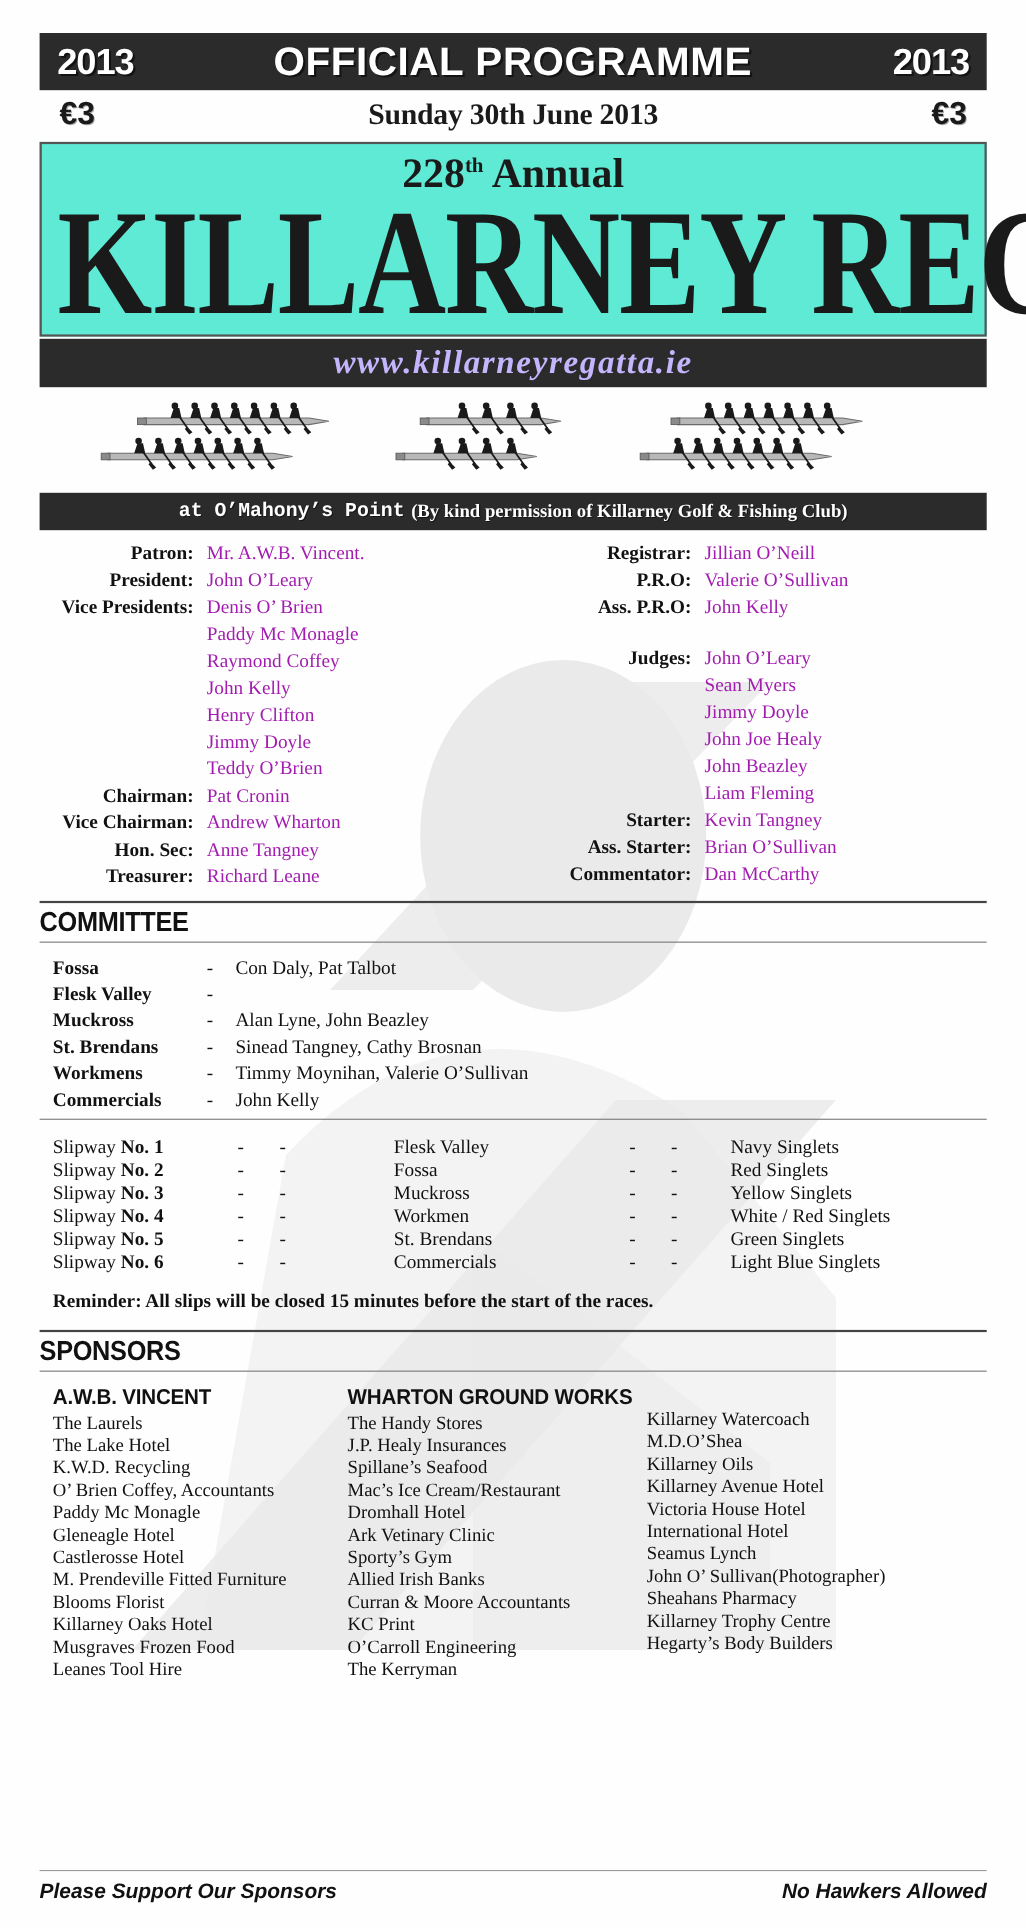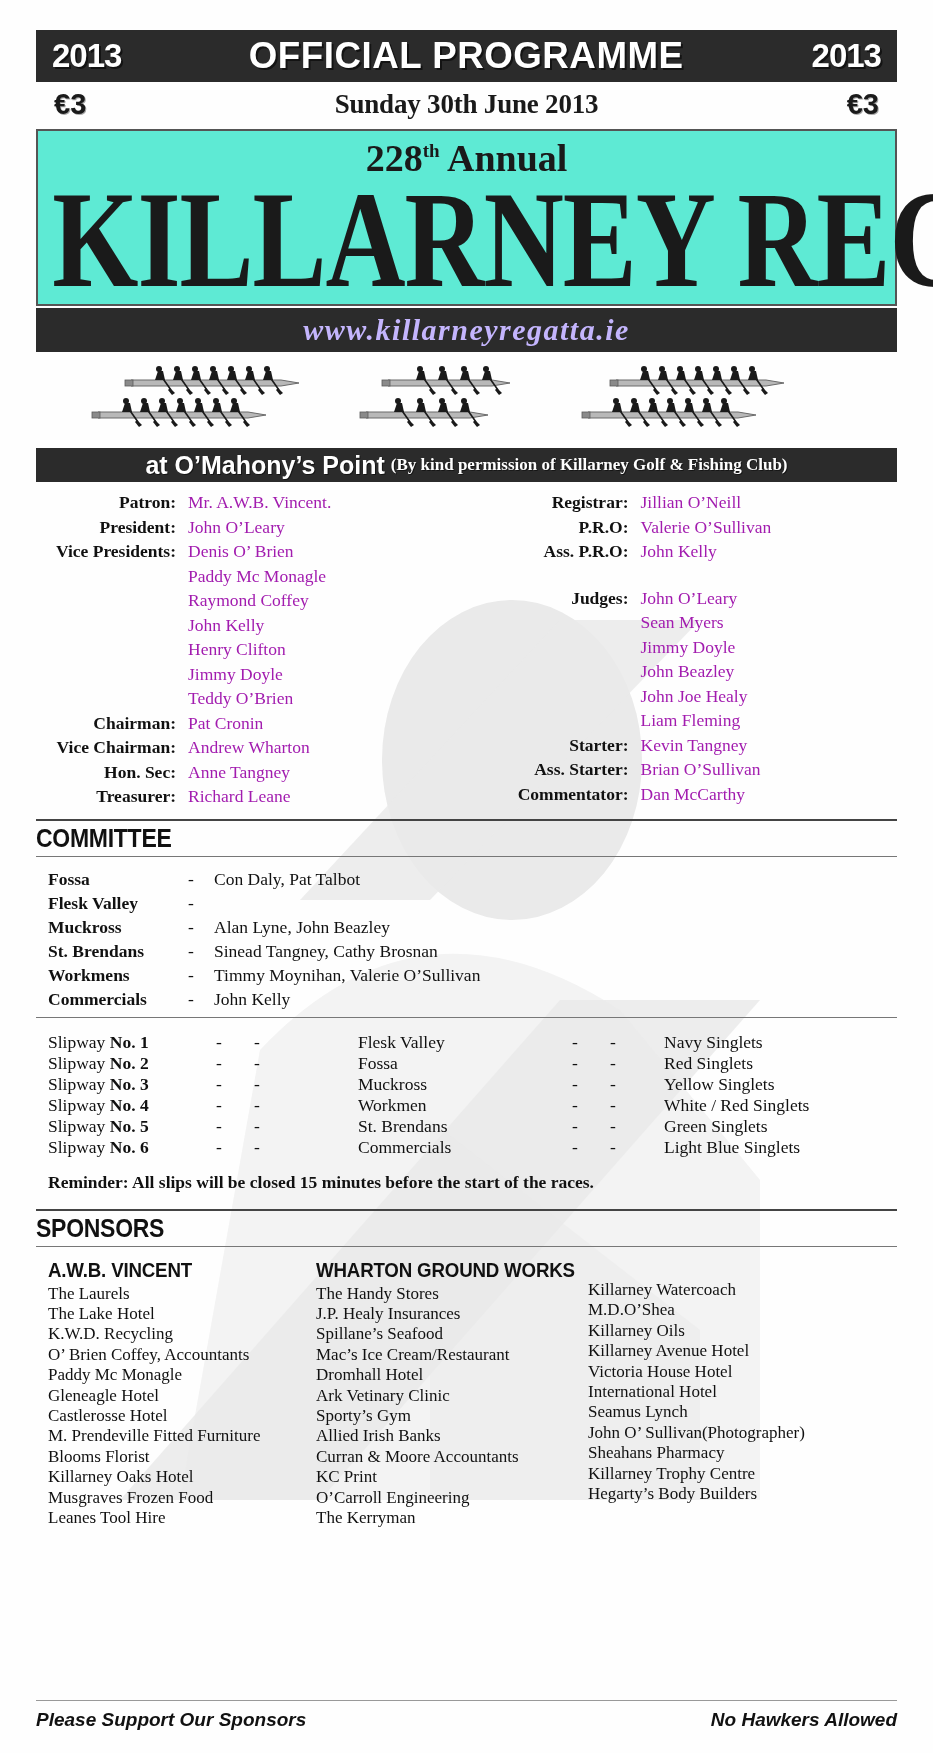--- a/index.html
+++ b/index.html
@@ -141,23 +141,23 @@
   .venuebar {
     background: #2b2b2b;
     height: 34px;
     display: flex;
     align-items: center;
     justify-content: center;
     margin-top: 4px;
   }
   .venuebar .v1 {
     color: #fff;
-    font-family: Liberation Sans, sans-serif;
-    font-weight: bold;
-    font-size: 25px;
+    font-family: Liberation Mono, monospace;
+    font-weight: bold;
+    font-size: 18px;
     text-shadow: 1px 1px 0 rgba(0,0,0,.5);
   }
   .venuebar .v2 {
     color: #fff;
     font-family: "Liberation Serif", serif;
     font-weight: bold;
     font-size: 17px;
     margin-left: 6px;
     text-shadow: 1px 1px 0 rgba(0,0,0,.5);
   }
@@ -478,25 +478,25 @@
           <div class="off-row">
             <div class="off-lbl"></div>
             <div class="off-val">Sean Myers</div>
           </div>
           <div class="off-row">
             <div class="off-lbl"></div>
             <div class="off-val">Jimmy Doyle</div>
           </div>
           <div class="off-row">
             <div class="off-lbl"></div>
+            <div class="off-val">John Joe Healy</div>
+          </div>
+          <div class="off-row">
+            <div class="off-lbl"></div>
             <div class="off-val">John Beazley</div>
-          </div>
-          <div class="off-row">
-            <div class="off-lbl"></div>
-            <div class="off-val">John Joe Healy</div>
           </div>
           <div class="off-row">
             <div class="off-lbl"></div>
             <div class="off-val">Liam Fleming</div>
           </div>
           <div class="off-row">
             <div class="off-lbl">Starter:</div>
             <div class="off-val">Kevin Tangney</div>
           </div>
           <div class="off-row">

